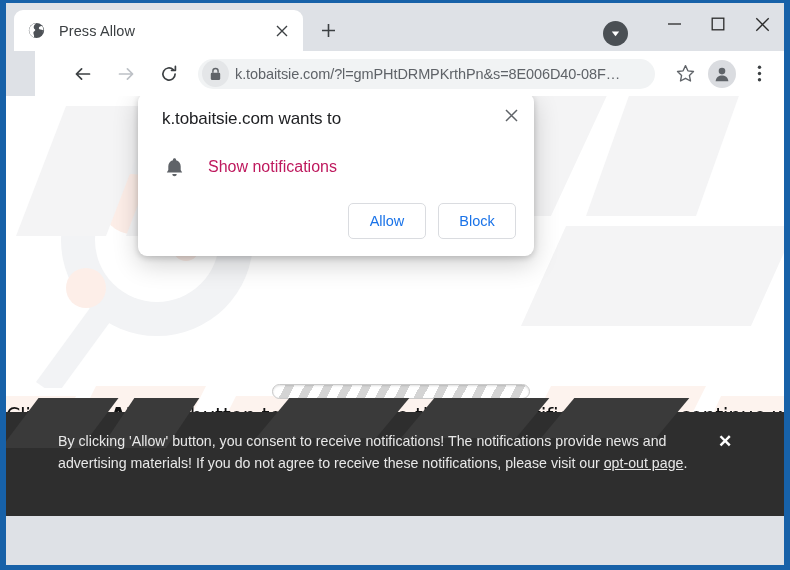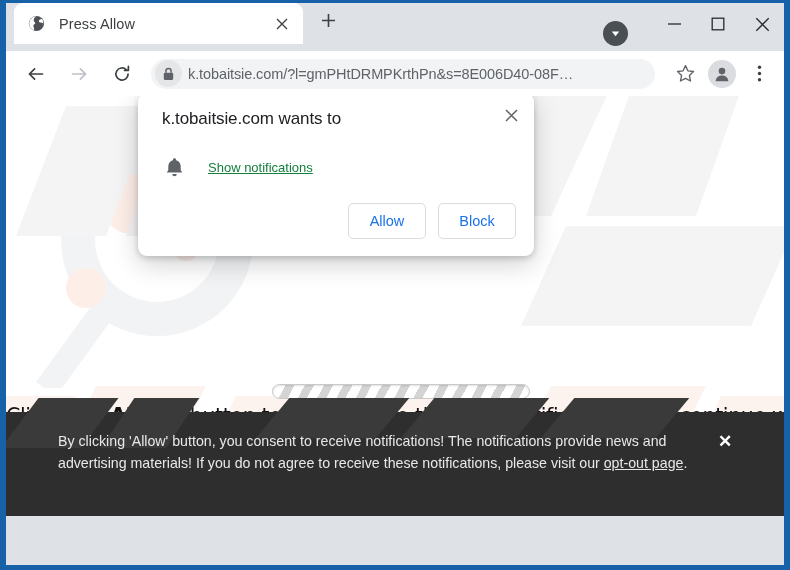--- a/index.html
+++ b/index.html
@@ -28,20 +28,21 @@
     border-bottom: 5px solid #1761a8;
     overflow: hidden;
   }
 
   
   .tabstrip {
     position: relative;
     height: 48px;
     background: #dee1e6;
     display: flex;
+    align-items: flex-end;
   }
   .tab {
     position: relative;
     margin-left: 8px;
     width: 289px;
     height: 41px;
     background: #ffffff;
     border-radius: 9px 9px 0 0;
     display: flex;
     align-items: center;
@@ -113,22 +114,23 @@
     align-items: center;
     justify-content: center;
   }
 
   
   .toolbar {
     height: 45px;
     background: #ffffff;
     display: flex;
     align-items: center;
-    padding: 0 10px 0 14px;
-    box-sizing: border-box;
+    padding: 0 10px 0 32px;
+    box-sizing: border-box;
+    margin-left: 29px;
   }
   .nav-btn {
     width: 32px;
     height: 32px;
     display: flex;
     align-items: center;
     justify-content: center;
     flex: 0 0 auto;
     margin-right: 11px;
     border-radius: 50%;
@@ -281,23 +283,22 @@
   .bell-wrap {
     width: 24px;
     height: 24px;
     display: flex;
     align-items: center;
     justify-content: center;
     margin-right: 22px;
     flex: 0 0 auto;
   }
   .perm-label {
-    font-size: 13px;
-    color: #15803d;
-    text-decoration: underline;
+    font-size: 16px;
+    color: #be185d;
   }
   .bubble-actions {
     position: absolute;
     right: 18px;
     bottom: 17px;
     display: flex;
     gap: 12px;
   }
   .btn {
     min-width: 78px;

